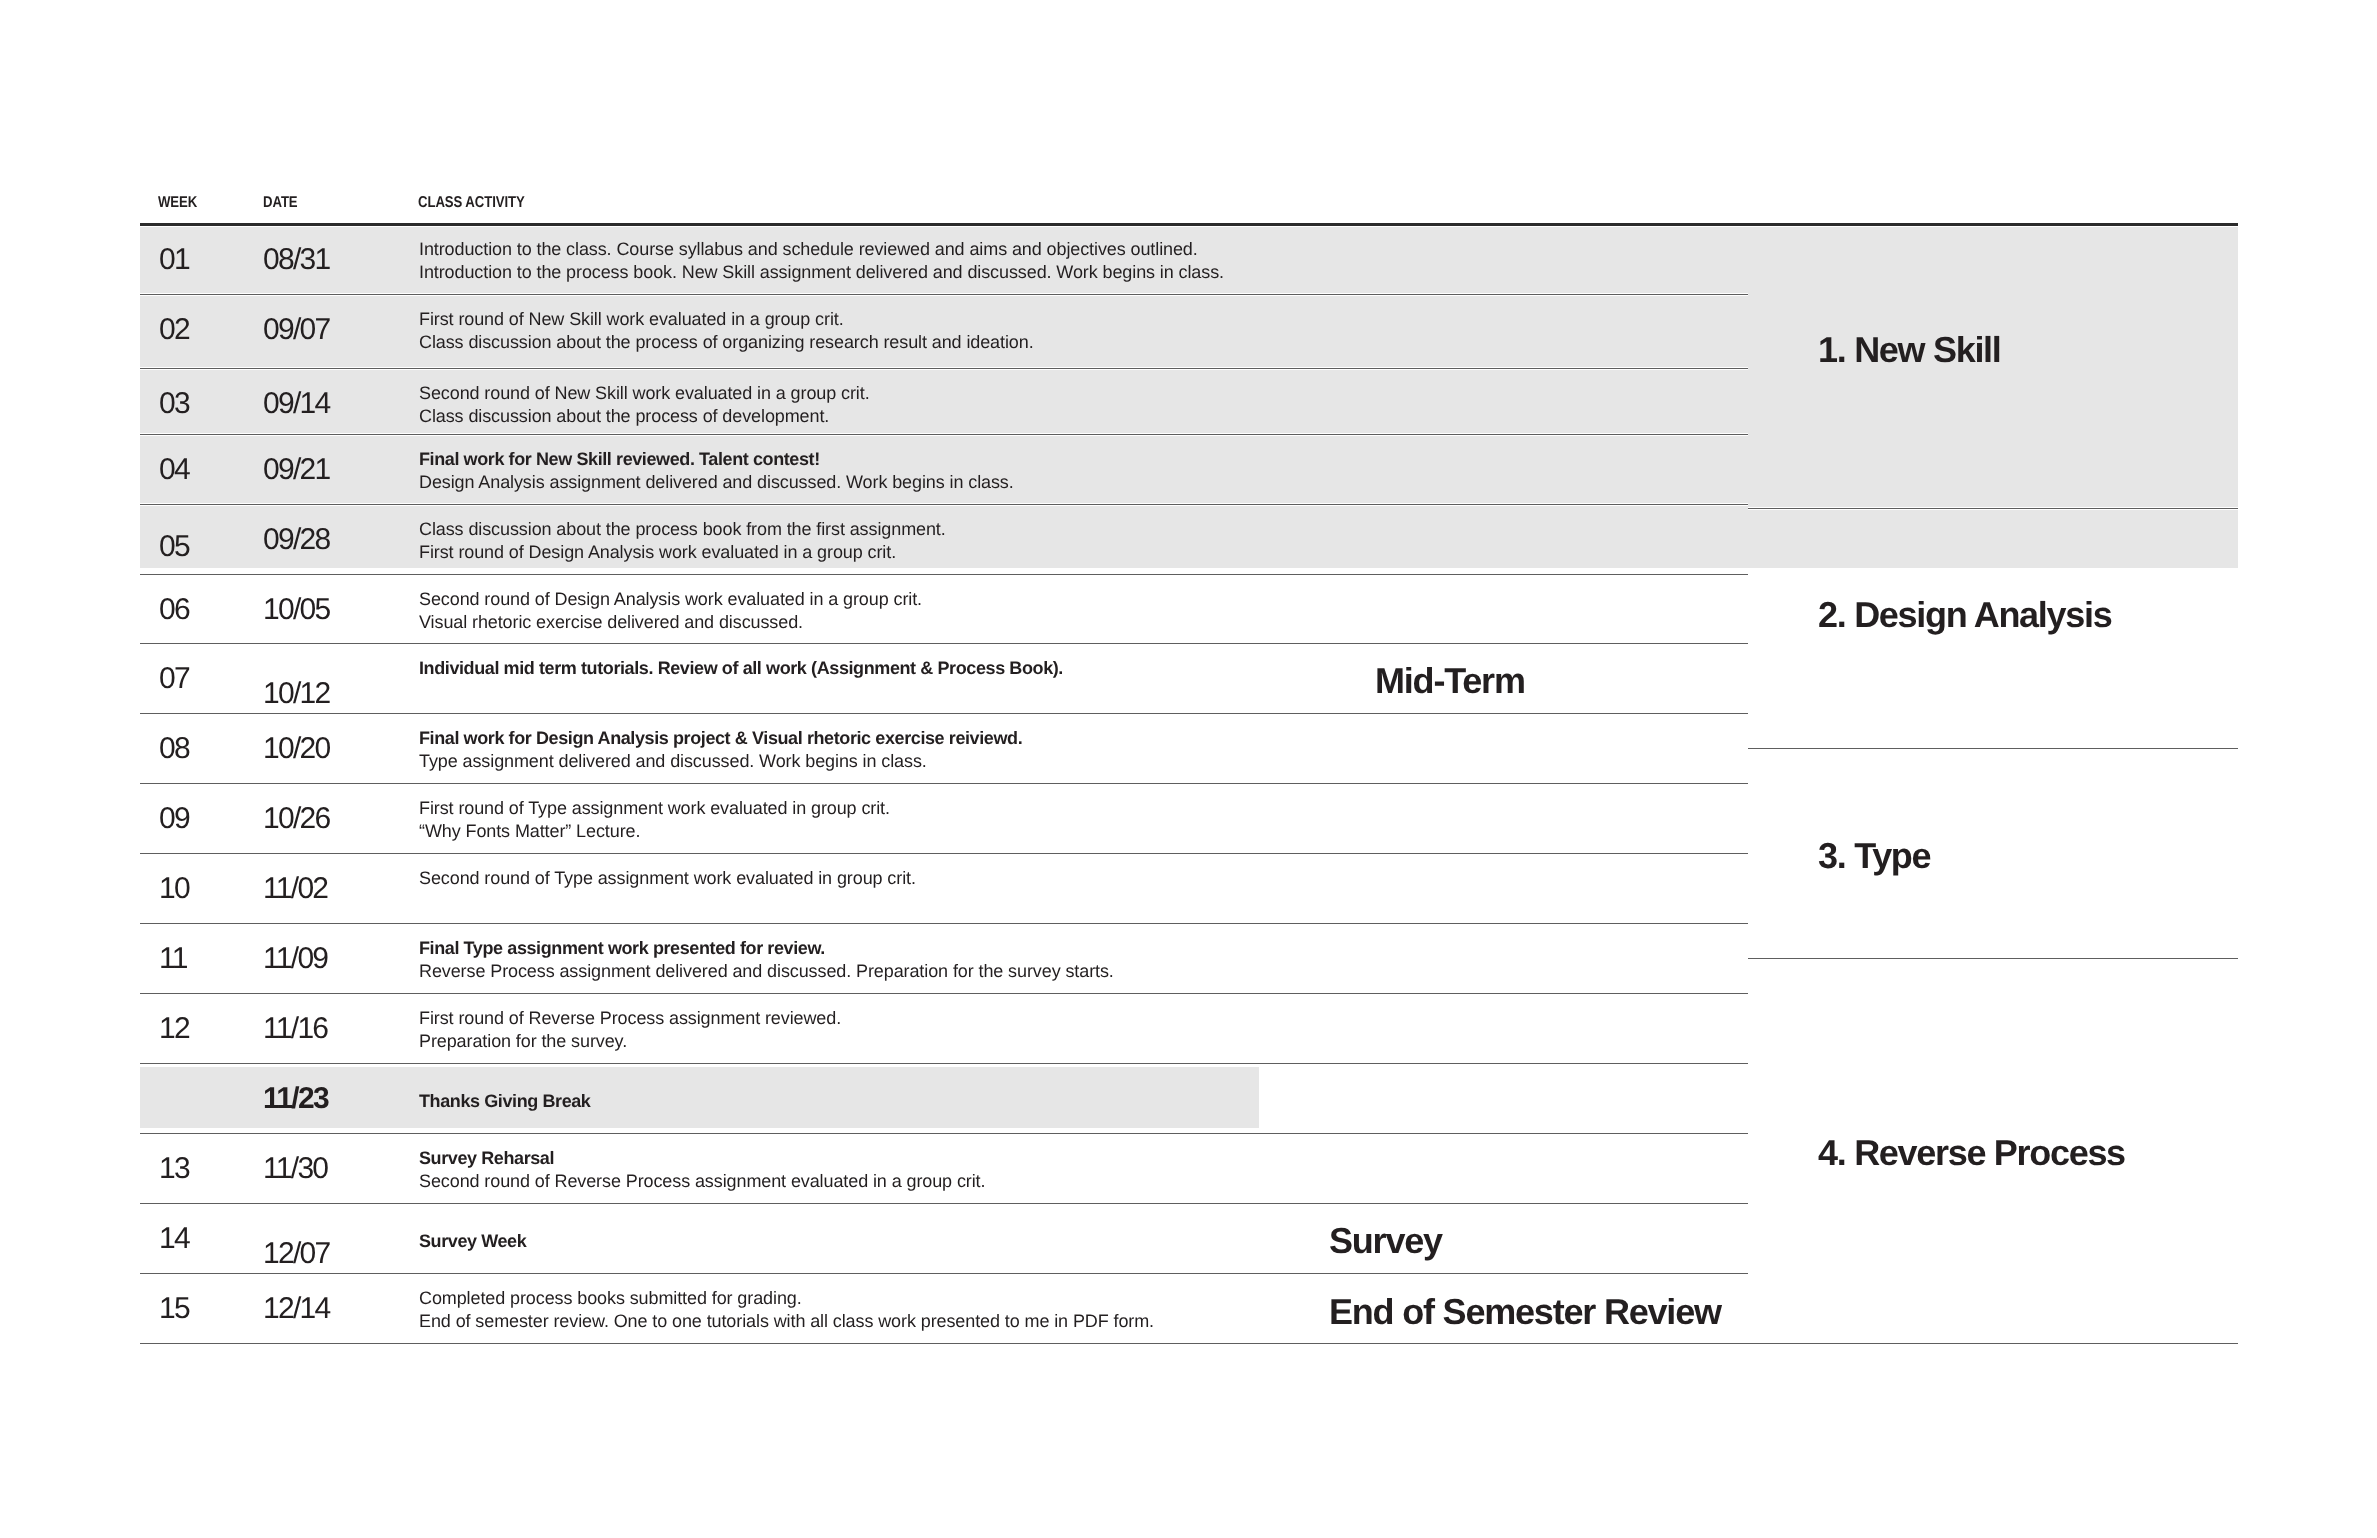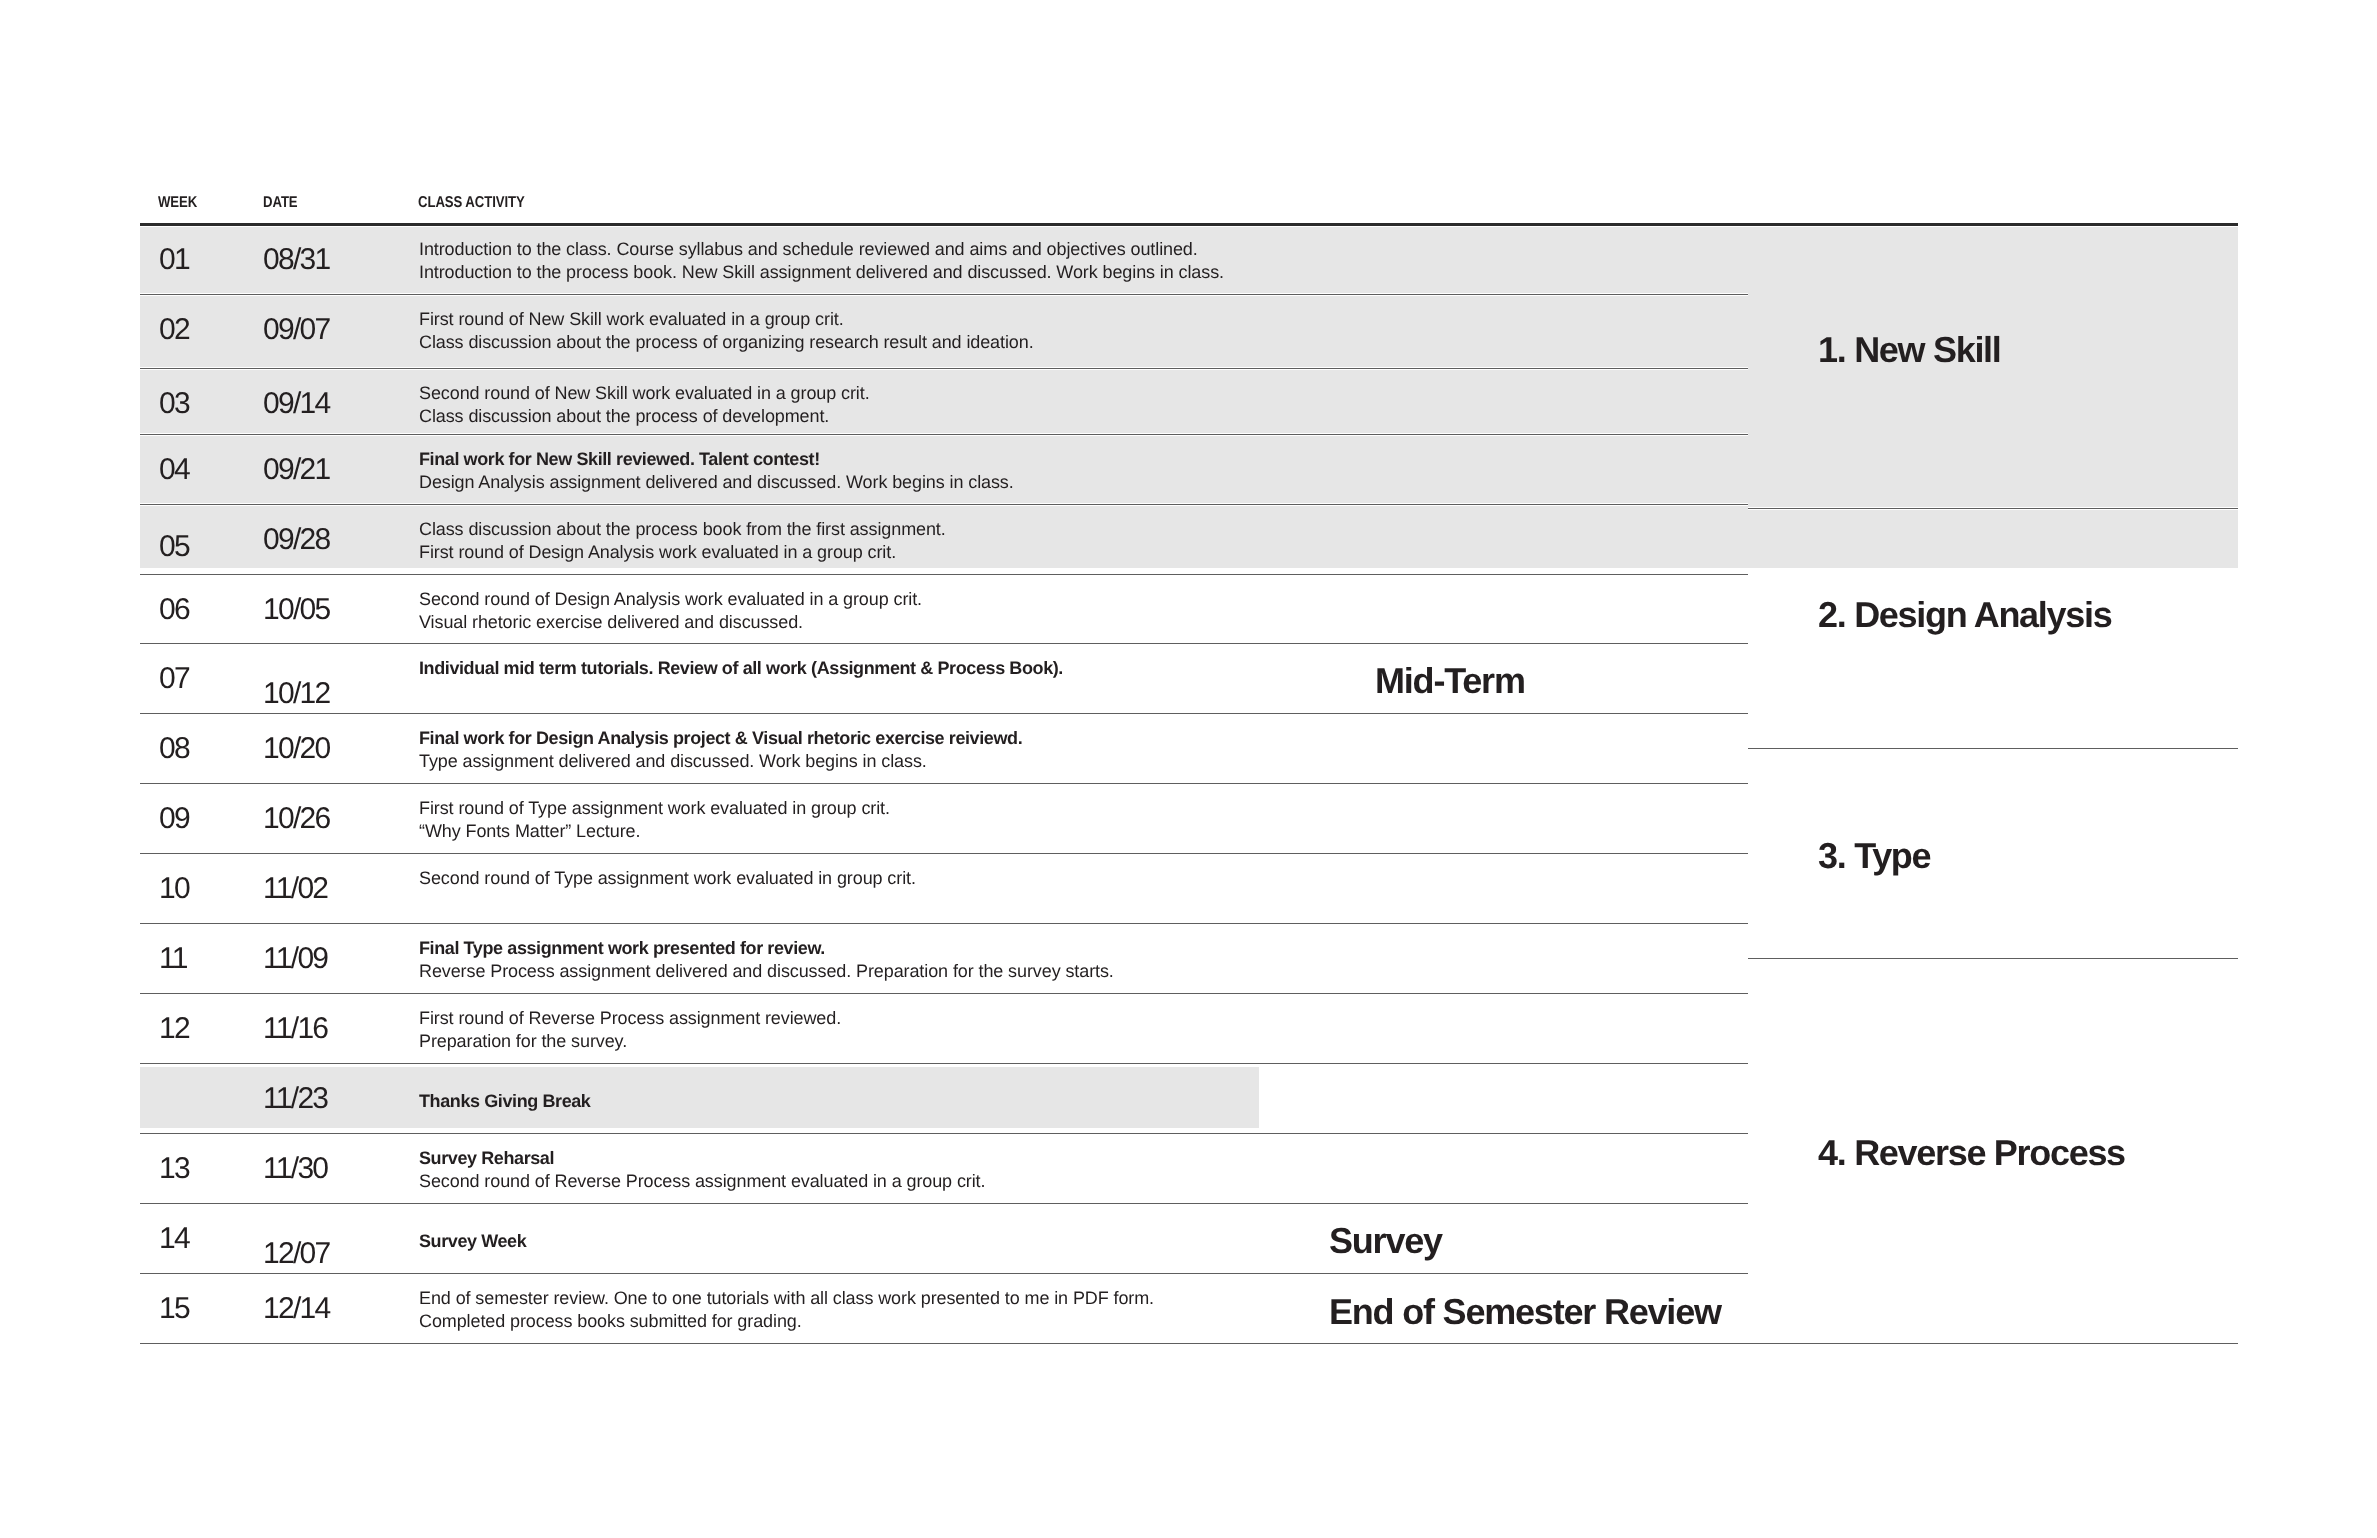--- a/index.html
+++ b/index.html
@@ -233,21 +233,21 @@
         <div class="cell-date" style="top: 19px;">11/16</div>
         <div class="cell-activity" style="top: 14.4px;">
           <div>First round of Reverse Process assignment reviewed.</div>
           <div>Preparation for the survey.</div>
         </div>
       </div>
       <div class="row" style="top: 1063px;">
         <div class="row-hl"></div>
         <div class="row-rule"></div>
         <div class="cell-week" style="top: 19px;"></div>
-        <div class="cell-date" style="top: 19px;">11/23</div>
+        <div class="cell-date" style="top: 19px; font-weight: bold;">11/23</div>
         <div class="cell-activity" style="top: 27px;">
           <div><b>Thanks Giving Break</b></div>
         </div>
       </div>
       <div class="row" style="top: 1133px;">
         <div class="row-rule"></div>
         <div class="cell-week" style="top: 19px;">13</div>
         <div class="cell-date" style="top: 19px;">11/30</div>
         <div class="cell-activity" style="top: 14.4px;">
           <div><b>Survey Reharsal</b></div>
@@ -261,22 +261,22 @@
         <div class="cell-activity" style="top: 27px;">
           <div><b>Survey Week</b></div>
         </div>
         <div class="cell-marker" style="top: 16.6px;">Survey</div>
       </div>
       <div class="row" style="top: 1273px;">
         <div class="row-rule"></div>
         <div class="cell-week" style="top: 19px;">15</div>
         <div class="cell-date" style="top: 19px;">12/14</div>
         <div class="cell-activity" style="top: 14.4px;">
+          <div>Completed process books submitted for grading.</div>
           <div>End of semester review. One to one tutorials with all class work presented to me in PDF form.</div>
-          <div>Completed process books submitted for grading.</div>
         </div>
         <div class="cell-marker" style="top: 17.5px;">End of Semester Review</div>
       </div>
     </div>
   <div id="phases">
       <div class="phase" style="top: 224px; height: 315px;">
         <div class="phase-label" style="top: 105px;">1. New Skill</div>
       </div>
       <div class="phase" style="top: 508px; height: 152px;">
         <div class="phase-rule"></div>

